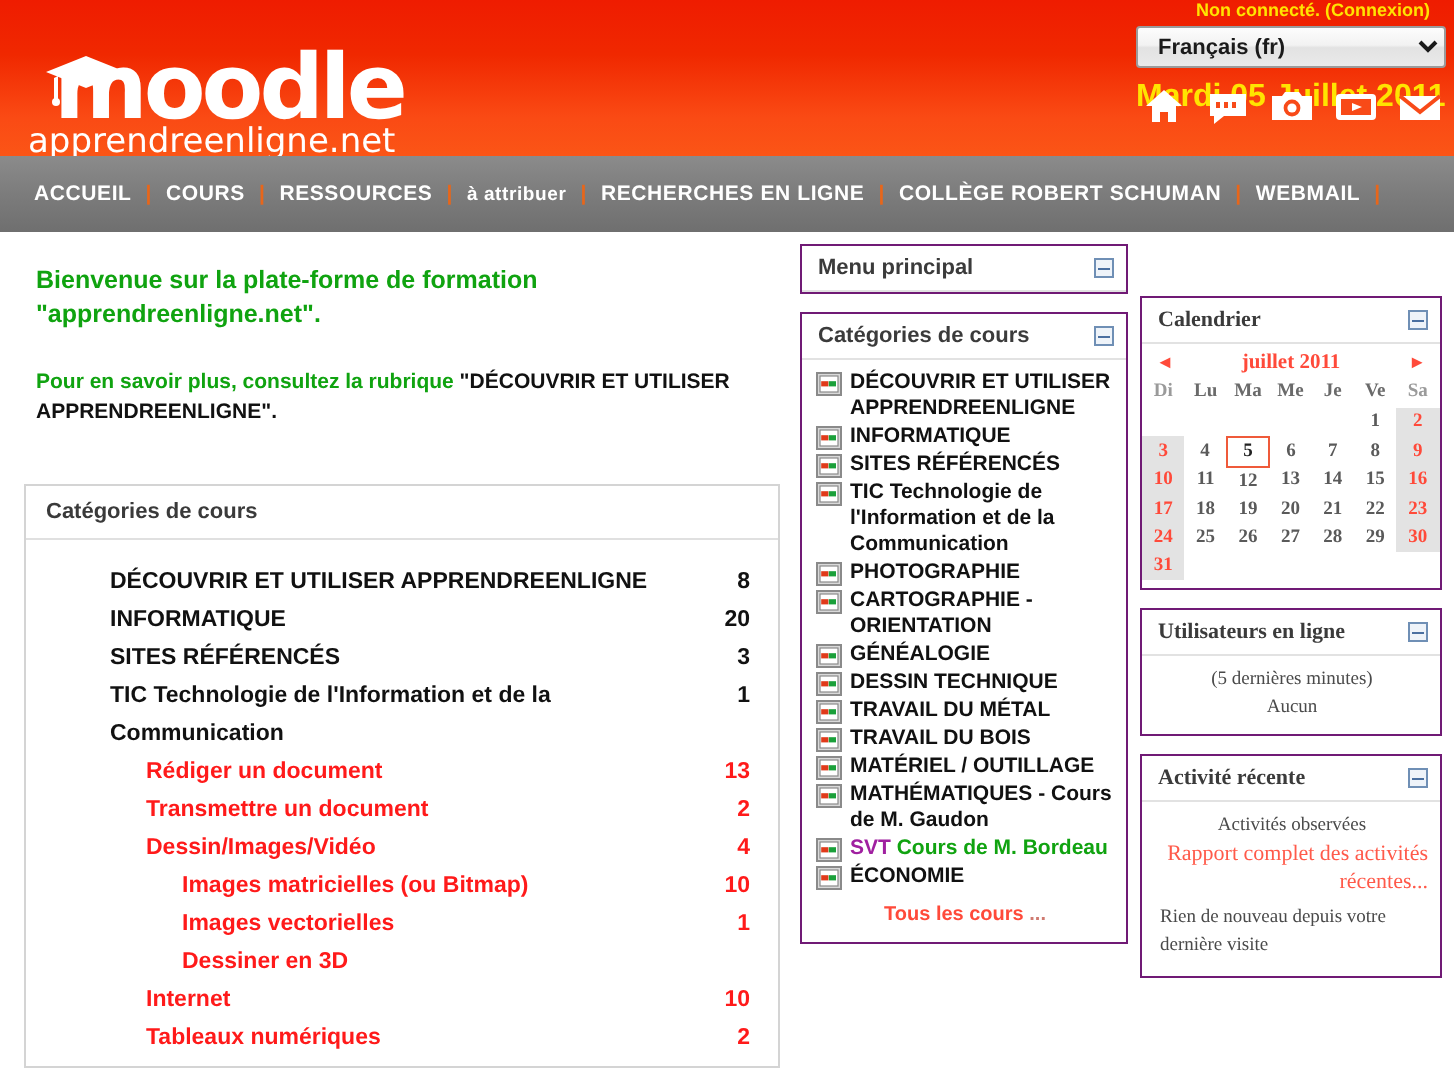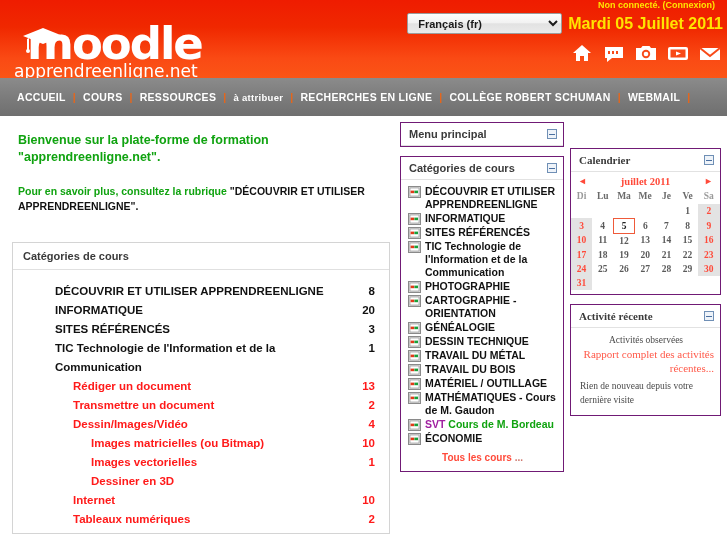--- a/index.html
+++ b/index.html
@@ -44,21 +44,21 @@
   }
   #login-status {
     position: absolute; right: 12px; top: 0px;
     font-size: 9px; font-weight: bold;
     color: #ffe400;
     white-space: nowrap;
   }
   #login-status .link { color: #ffe400; text-decoration: none; }
   #lang-row {
     position: absolute; right: 4px; top: 13px;
-    display: flex; align-items: center; gap: 6px;
+    display: flex; align-items: flex-start; gap: 6px; flex-direction: column;
   }
   #lang-select {
     width: 155px; height: 21px;
     font-family: "Liberation Sans", sans-serif;
     font-size: 11px; font-weight: bold;
     color: #1a1a1a;
     background: linear-gradient(to bottom,#fdfdfd 0%,#f2f2f2 45%,#e2e2e2 52%,#eaeaea 100%);
     border: 1px solid #9b9b9b;
     border-radius: 2px;
     padding: 0 2px 0 6px;
@@ -575,20 +575,30 @@
               <td class=""></td>
               <td class=""></td>
               <td class=""></td>
               <td class=""></td>
               <td class=""></td>
             </tr>
           </tbody>
       </table>
     </div>
 
+    <div class="block">
+      <div class="block-head">
+        <span class="block-title">Utilisateurs en ligne</span>
+        <span class="block-toggle"></span>
+      </div>
+      <div class="block-body">
+        <div class="ctr-small">(5 dernières minutes)</div>
+        <div class="ctr-small">Aucun</div>
+      </div>
+    </div>
 
     <div class="block">
       <div class="block-head">
         <span class="block-title">Activité récente</span>
         <span class="block-toggle"></span>
       </div>
       <div class="block-body">
         <div class="ctr-small">Activités observées</div>
         <div class="ctr-red">Rapport complet des activités récentes...</div>
         <div class="plain-small">Rien de nouveau depuis votre dernière visite</div>

